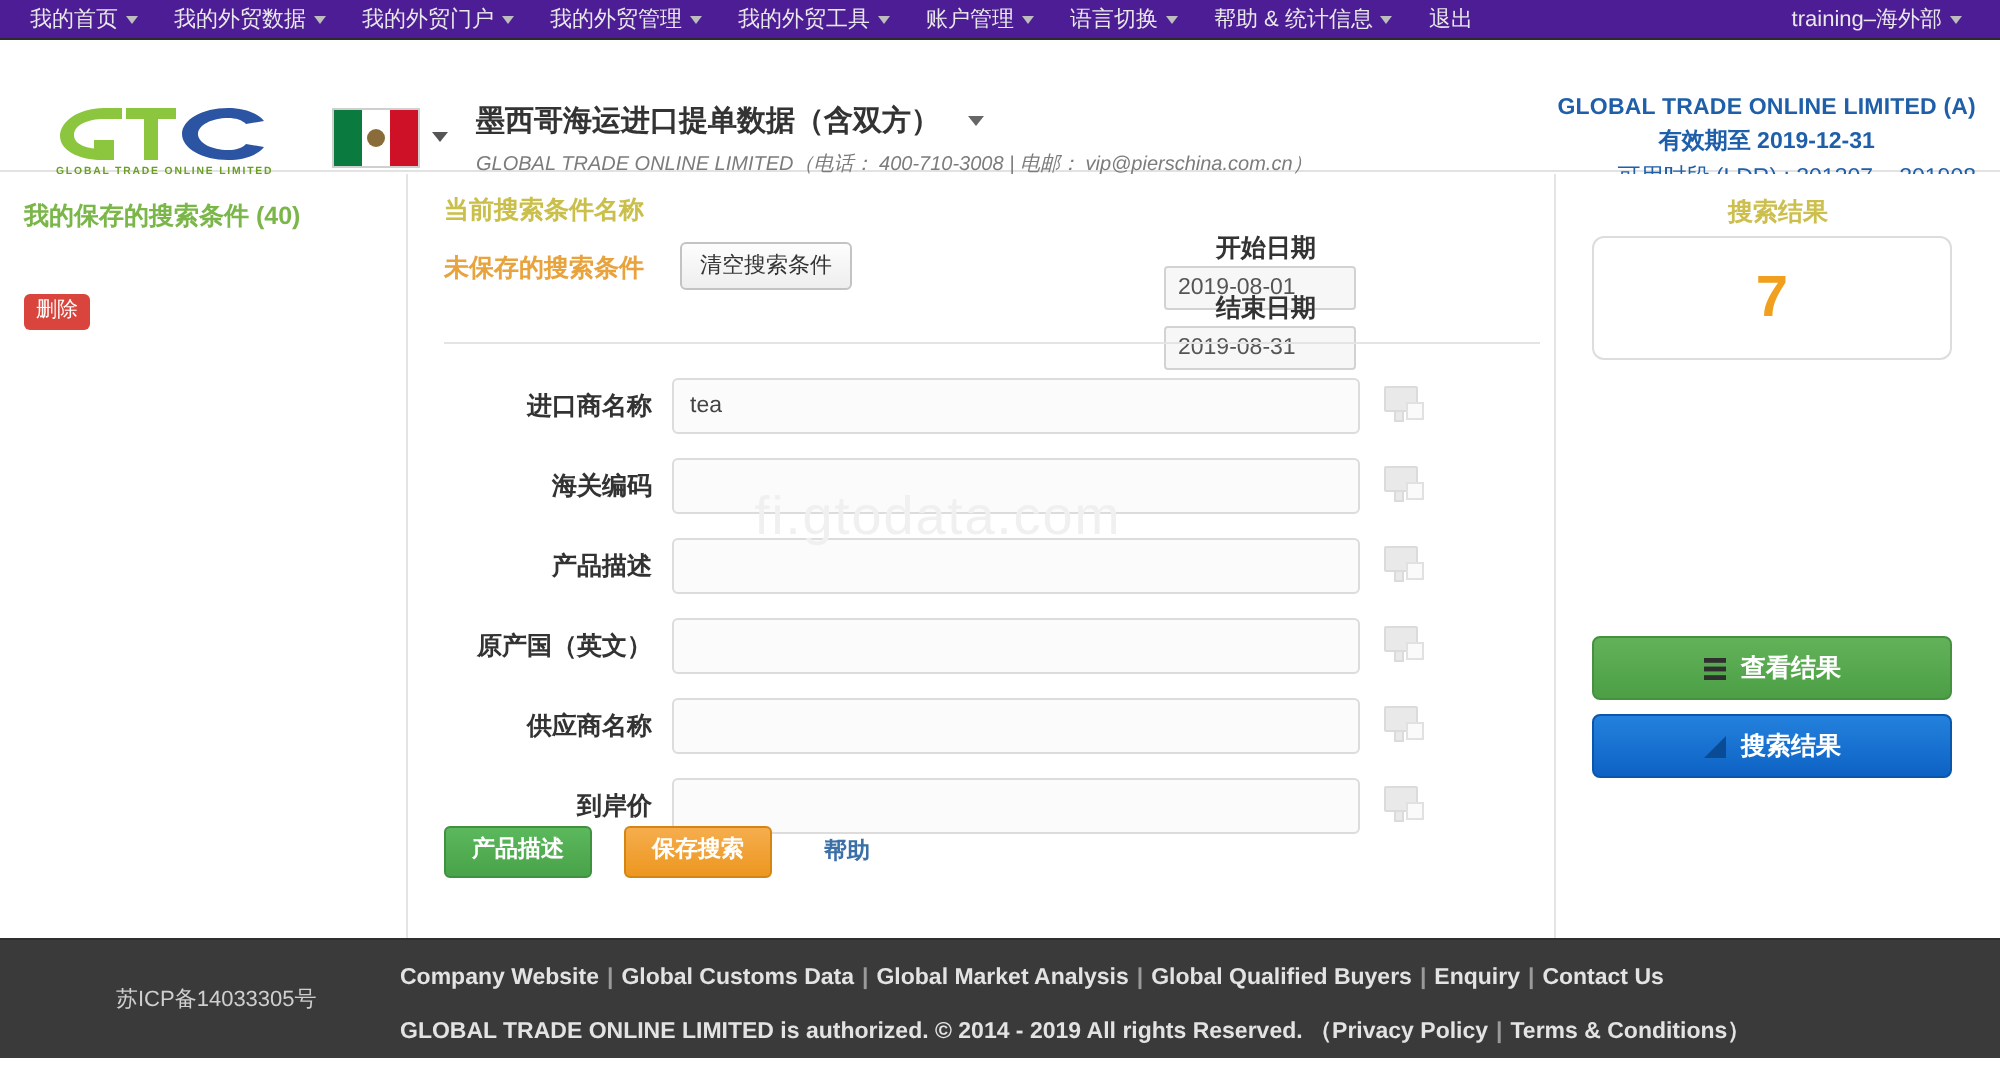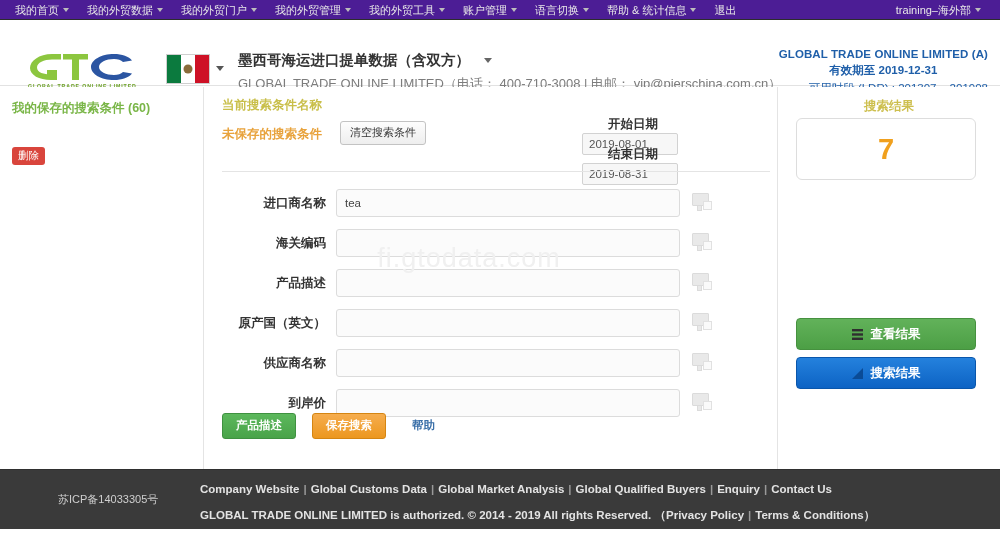--- a/index.html
+++ b/index.html
@@ -91,22 +91,23 @@
   }
   .title-caret {
     display: inline-block; margin-left: 14px;
     width: 0; height: 0;
     border-left: 4px solid transparent;
     border-right: 4px solid transparent;
     border-top: 5px solid #666;
   }
   .title-sub {
     margin-top: 5px;
-    font-size: 13px; color: #7c7c7c;
-    white-space: nowrap;
+    font-size: 10px; color: #7c7c7c;
+    white-space: nowrap;
+    font-style: italic;
   }
   .acct-block {
     position: absolute; right: 12px; top: 28px;
     text-align: right;
     color: #1f5fa9;
   }
   .acct-name { font-size: 11.5px; font-weight: bold; letter-spacing: 0.1px; }
   .acct-valid { font-size: 11.5px; font-weight: bold; margin-top: 3px; text-align: center; }
   .acct-ldr { font-size: 11.5px; margin-top: 3px; }
 
@@ -433,21 +434,21 @@
       <div class="acct-valid">有效期至 2019-12-31</div>
       <div class="acct-ldr">可用时段 (LDR) : 201307 ~ 201908</div>
     </div>
   </div>
 
   <div class="body-area">
     <div class="col-divider" id="divider-left"></div>
     <div class="col-divider" id="divider-right"></div>
 
     <div class="sidebar">
-      <div class="sidebar-title">我的保存的搜索条件 (60)</div>
+      <div class="sidebar-title">我的保存的搜索条件 (40)</div>
       <button class="btn-delete">删除</button>
     </div>
 
     <div class="center">
       <div class="cond-label">当前搜索条件名称</div>
       <div class="cond-unsaved">未保存的搜索条件</div>
       <button class="btn-clear">清空搜索条件</button>
 
       <div class="date-row" id="date-row-1">
         <div class="date-label">开始日期</div>

